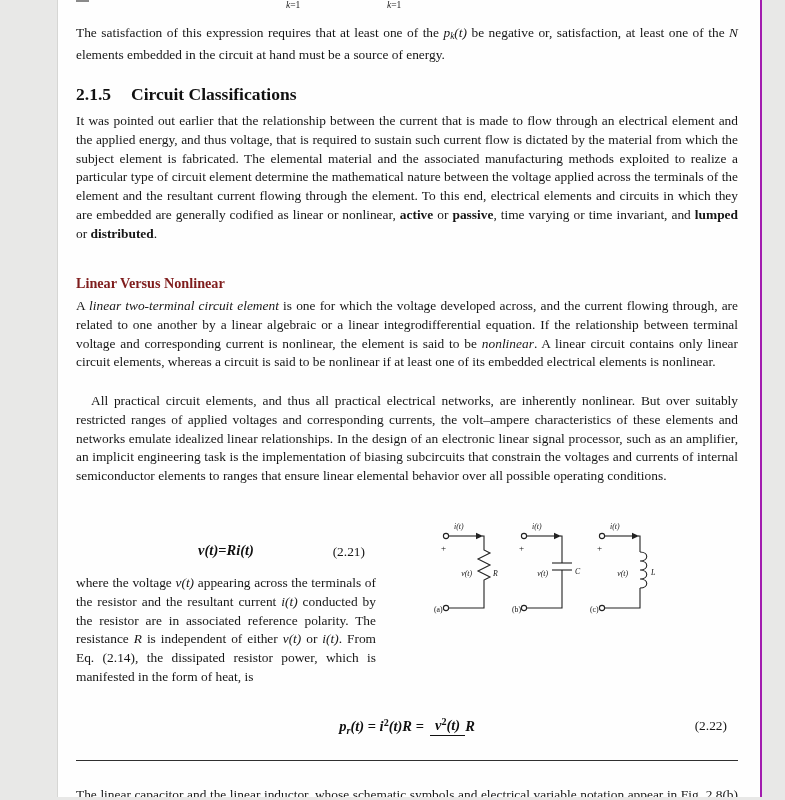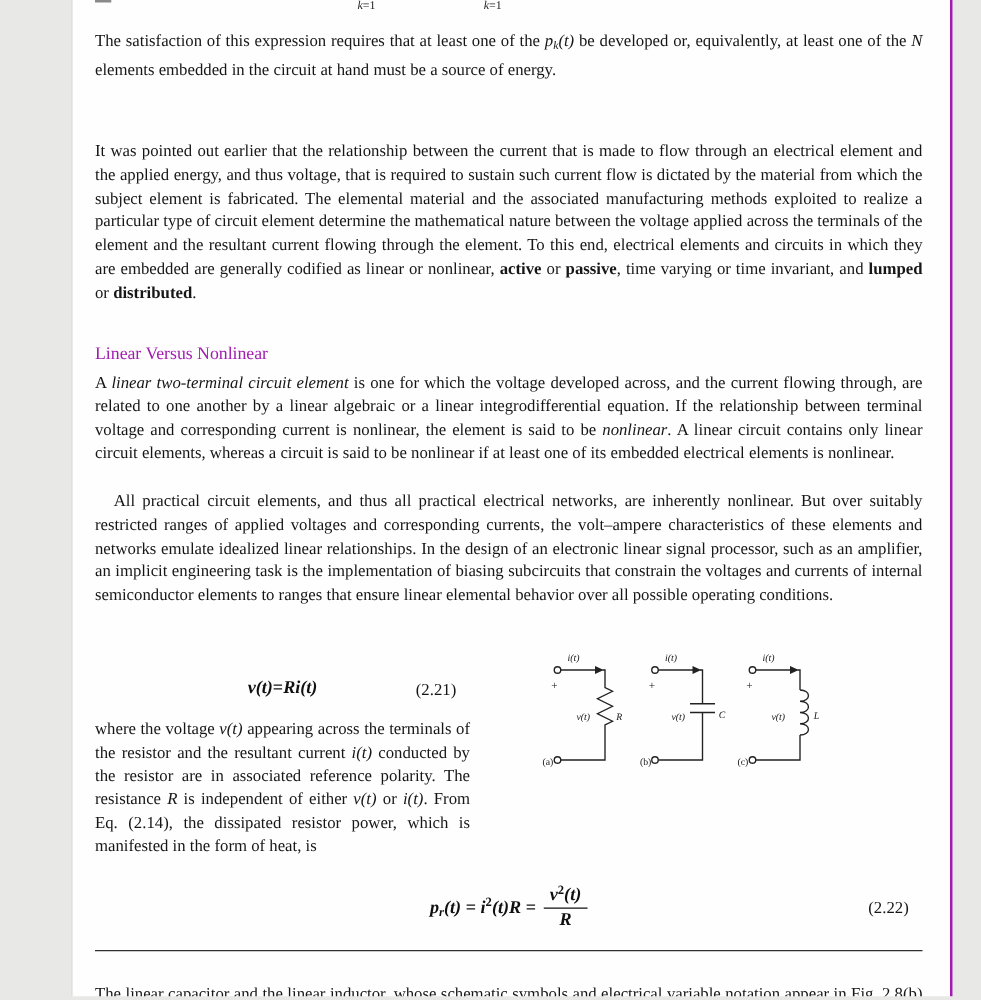--- a/index.html
+++ b/index.html
@@ -30,35 +30,35 @@
     position:absolute; left:18px; top:0; width:13px; height:2px;
     background:#2a2a2a; opacity:.55;
   }
   .section-heading {
     position:absolute; left:18px; top:84px;
     font-size:17.5px; font-weight:bold; color:#101010;
   }
   .section-heading .section-title { margin-left:20px; }
   .subsection-heading {
     position:absolute; left:18px; top:275px;
-    font-size:14.2px; font-weight:normal; color:#a21caf;
+    font-size:14.2px; font-weight:bold; color:#7f1d1d;
   }
   .eq { position:absolute; font-size:14.5px; font-weight:bold; color:#101010; }
   .eq221 { left:18px; top:542px; width:300px; text-align:center; }
   .eq .eq-number {
     position:absolute; right:11px; top:2px;
     font-weight:normal; font-size:13.4px; color:#161616;
   }
   .eq222 {
     left:18px; top:702px; width:662px; height:48px;
     display:flex; align-items:center; justify-content:center;
   }
   .eq222 .eq-number { top:16px; }
   .eq-body { display:inline-flex; align-items:center; }
-  .frac { display:inline-flex; flex-direction:column; align-items:center; margin-left:6px; }
+  .frac { display:inline-flex; flex-direction:row; align-items:center; margin-left:6px; }
   .frac .num { padding:0 5px 1px; border-bottom:1.4px solid #101010; }
   .frac .den { padding-top:1px; }
   .s-i { font-style:italic; }
   .s-b { font-weight:bold; }
   .s-sub { font-size:0.7em; vertical-align:-0.25em; }
   .s-sup { font-size:0.7em; vertical-align:0.5em; }
   .circuit-figure { position:absolute; left:372px; top:520px; width:240px; height:102px; }
   .figure-caption {
     position:absolute; left:328px; top:632px; width:352px;
     font-size:12.1px; line-height:17.6px; text-align:justify;
@@ -79,22 +79,25 @@
 </head>
 <body>
 
 <div class="canvas">
   <div class="sheet">
 
     <div class="remnant"></div>
     <span class="frag frag-left"><span class="s-i">k</span><span>=1</span></span>
     <span class="frag frag-right"><span class="s-i">k</span><span>=1</span></span>
 
-    <p class="para" style="top:24px"><span>The satisfaction of this expression requires that at least one of the </span><span class="s-i">p</span><span class="s-i s-sub">k</span><span class="s-i">(t)</span><span> be developed or, equivalently, at least one of the </span><span class="s-i">N</span><span> elements embedded in the circuit at hand must be a source of energy.</span></p>
+    <p class="para" style="top:24px"><span>The satisfaction of this expression requires that at least one of the </span><span class="s-i">p</span><span class="s-i s-sub">k</span><span class="s-i">(t)</span><span> be negative or, satisfaction, at least one of the </span><span class="s-i">N</span><span> elements embedded in the circuit at hand must be a source of energy.</span></p>
 
+    <h2 class="section-heading">
+      <span>2.1.5</span><span class="section-title">Circuit Classifications</span>
+    </h2>
 
     <p class="para" style="top:112px"><span>It was pointed out earlier that the relationship between the current that is made to flow through an electrical element and the applied energy, and thus voltage, that is required to sustain such current flow is dictated by the material from which the subject element is fabricated. The elemental material and the associated manufacturing methods exploited to realize a particular type of circuit element determine the mathematical nature between the voltage applied across the terminals of the element and the resultant current flowing through the element. To this end, electrical elements and circuits in which they are embedded are generally codified as linear or nonlinear, </span><span class="s-b">active</span><span> or </span><span class="s-b">passive</span><span>, time varying or time invariant, and </span><span class="s-b">lumped</span><span> or </span><span class="s-b">distributed</span><span>.</span></p>
 
     <h3 class="subsection-heading">Linear Versus Nonlinear</h3>
 
     <p class="para" style="top:297px"><span>A </span><span class="s-i">linear two-terminal circuit element</span><span> is one for which the voltage developed across, and the current flowing through, are related to one another by a linear algebraic or a linear integrodifferential equation. If the relationship between terminal voltage and corresponding current is nonlinear, the element is said to be </span><span class="s-i">nonlinear</span><span>. A linear circuit contains only linear circuit elements, whereas a circuit is said to be nonlinear if at least one of its embedded electrical elements is nonlinear.</span></p>
 
     <p class="para indent" style="top:392px"><span>All practical circuit elements, and thus all practical electrical networks, are inherently nonlinear. But over suitably restricted ranges of applied voltages and corresponding currents, the volt–ampere characteristics of these elements and networks emulate idealized linear relationships. In the design of an electronic linear signal processor, such as an amplifier, an implicit engineering task is the implementation of biasing subcircuits that constrain the voltages and currents of internal semiconductor elements to ranges that ensure linear elemental behavior over all possible operating conditions.</span></p>
 
 

